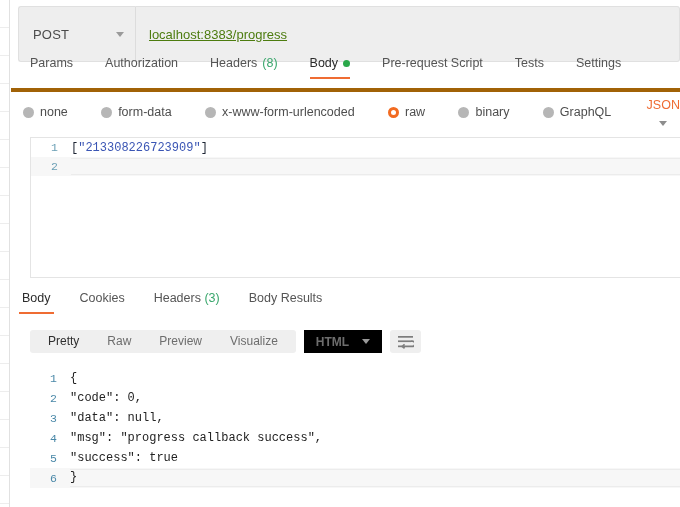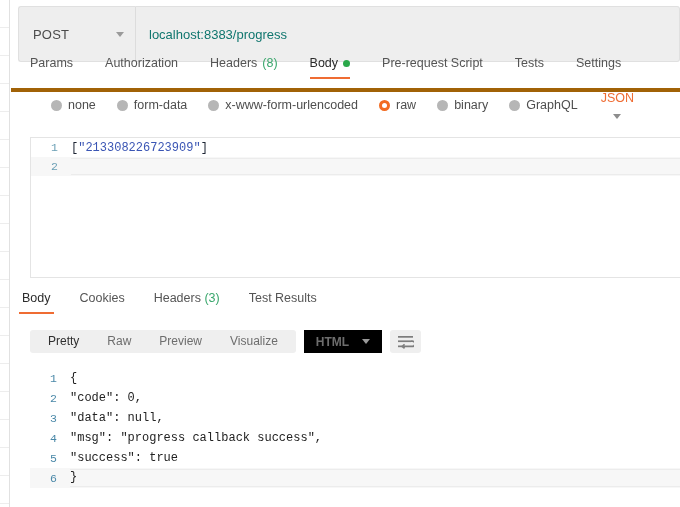--- a/index.html
+++ b/index.html
@@ -78,25 +78,26 @@
   #url-field {
     flex: 1;
     background: #eeeeee;
     border: 1px solid #e0e0e0;
     border-left: 1px solid #dcdcdc;
     border-radius: 0 3px 3px 0;
     display: flex;
     align-items: center;
     padding-left: 13px;
     font-size: 13px;
-    color: #0f766e;
+    color: #4d7c0f;
     box-sizing: border-box;
     cursor: text;
     overflow: hidden;
     white-space: nowrap;
+    text-decoration: underline;
   }
 
   
   #request-tabs {
     position: absolute;
     left: 0; top: 56px;
     right: 0;
     height: 32px;
     display: flex;
     align-items: flex-start;
@@ -130,26 +131,27 @@
   .dot-green {
     width: 7px; height: 7px;
     border-radius: 50%;
     background: #2aa84a;
     display: inline-block;
   }
 
   
   #body-type-row {
     position: absolute;
-    left: 0; top: 92px;
+    left: 0; top: 99px;
     right: 0;
     height: 26px;
     display: flex;
     align-items: center;
-    padding-left: 40px;
+    padding-left: 12px;
+    justify-content: space-between;
   }
   .radio-opt {
     display: flex;
     align-items: center;
     gap: 6px;
     margin-right: 21px;
     cursor: pointer;
     white-space: nowrap;
   }
   .radio-dot {
@@ -413,21 +415,21 @@
       <span>Body</span>
     </div>
     <div class="resp-tab">
       <span>Cookies</span>
     </div>
     <div class="resp-tab">
       <span>Headers</span>
       <span class="count-green">(3)</span>
     </div>
     <div class="resp-tab">
-      <span>Test Results</span>
+      <span>Body Results</span>
     </div>
   </div>
 
   <div id="response-toolbar">
     <div id="view-group">
       <span class="view-btn active">Pretty</span>
       <span class="view-btn">Raw</span>
       <span class="view-btn">Preview</span>
       <span class="view-btn">Visualize</span>
     </div>

